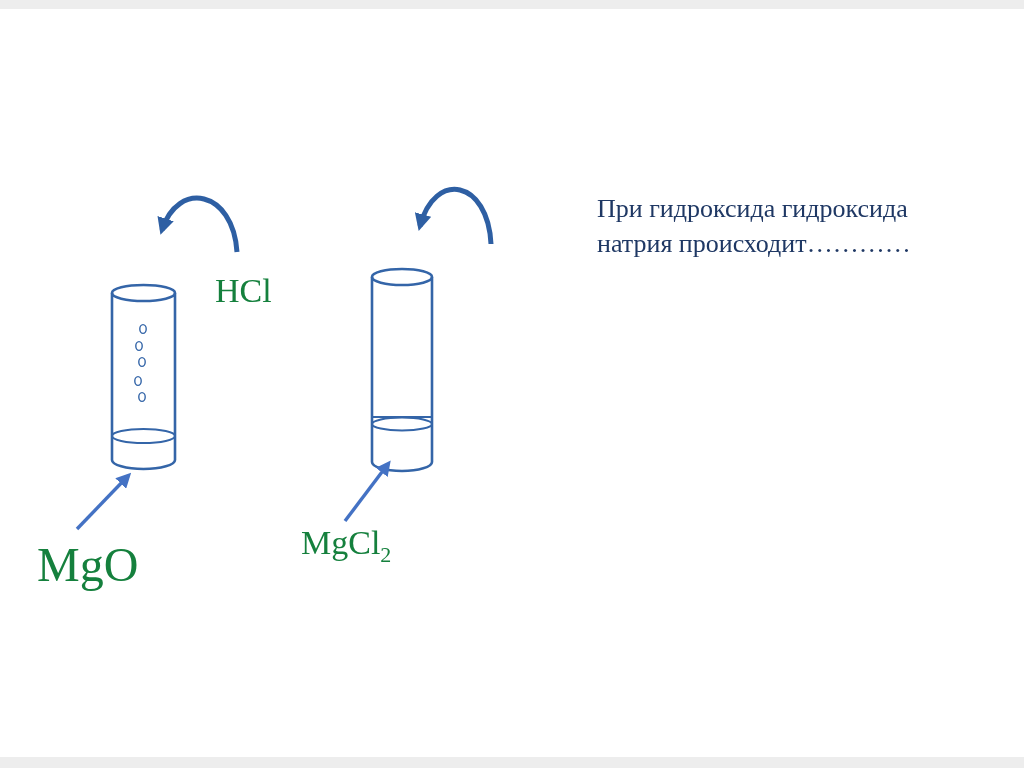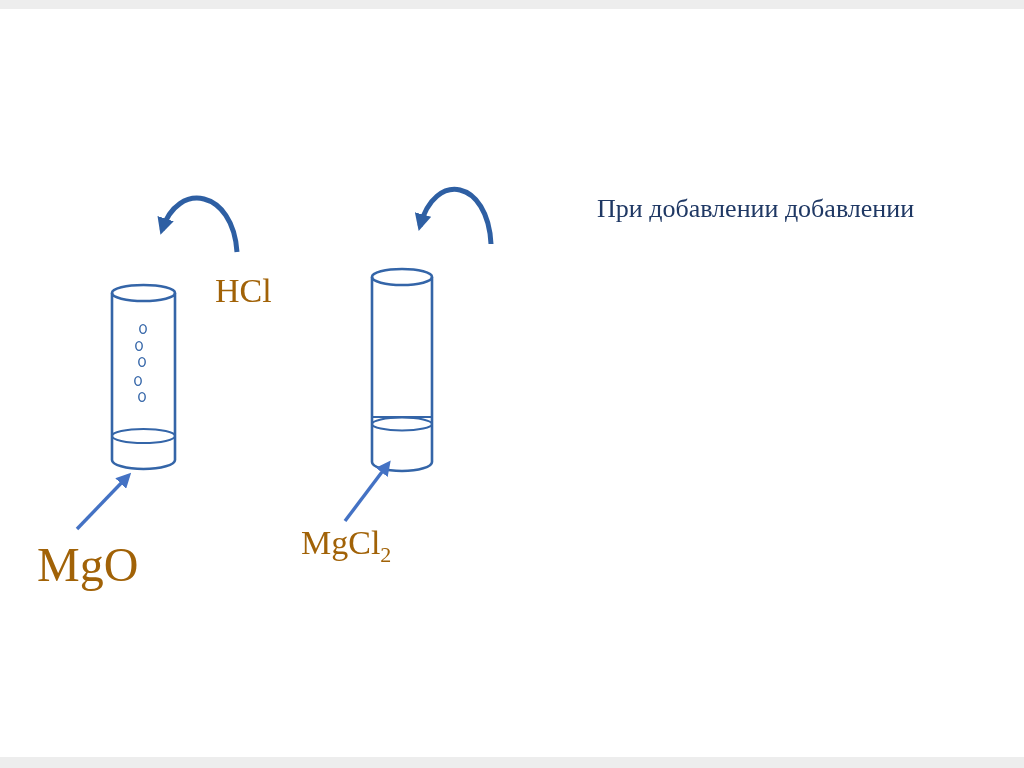--- a/index.html
+++ b/index.html
@@ -22,21 +22,21 @@
   .tube{stroke:var(--tube-outline,#3465a8);fill:none;stroke-width:2.6;}
   .tube-thin{stroke:var(--tube-outline,#3465a8);fill:none;stroke-width:2;}
   .bubble{stroke:var(--tube-outline,#3465a8);fill:none;stroke-width:1.4;}
   .curved-arrow{stroke:var(--arrow-curved,#2e5fa3);fill:none;stroke-width:5;}
   .pointer-arrow{stroke:var(--arrow-straight,#4472c4);fill:none;stroke-width:3.4;}
   .fill-curved{fill:var(--arrow-curved,#2e5fa3);}
   .fill-straight{fill:var(--arrow-straight,#4472c4);}
 
   .chem-label{
     position:absolute;
-    color:#a16207;
+    color:#15803d;
     font-size:34px;
     white-space:nowrap;
   }
   .chem-label sub{font-size:22px;}
 
   .question-text{
     position:absolute;
     left:597px;top:192px;width:390px;
     color:var(--text-dark-blue,#1f3864);
     font-size:26px;
@@ -98,16 +98,17 @@
   <div class="chem-label" style="left:215px;top:272px;">HCl</div>
 
 
   <div class="chem-label" style="left:37px;top:537px;font-size:48px;">MgO</div>
 
   <div class="chem-label" style="left:301px;top:524px;">
     <span>MgCl</span><sub>2</sub>
   </div>
 
   <div class="question-text">
-    <div class="line">При добавлении добавлении</div>
+    <div class="line">При гидроксида гидроксида</div>
+    <div class="line">натрия происходит…………</div>
   </div>
 
 </div>
 
 </body></html>

